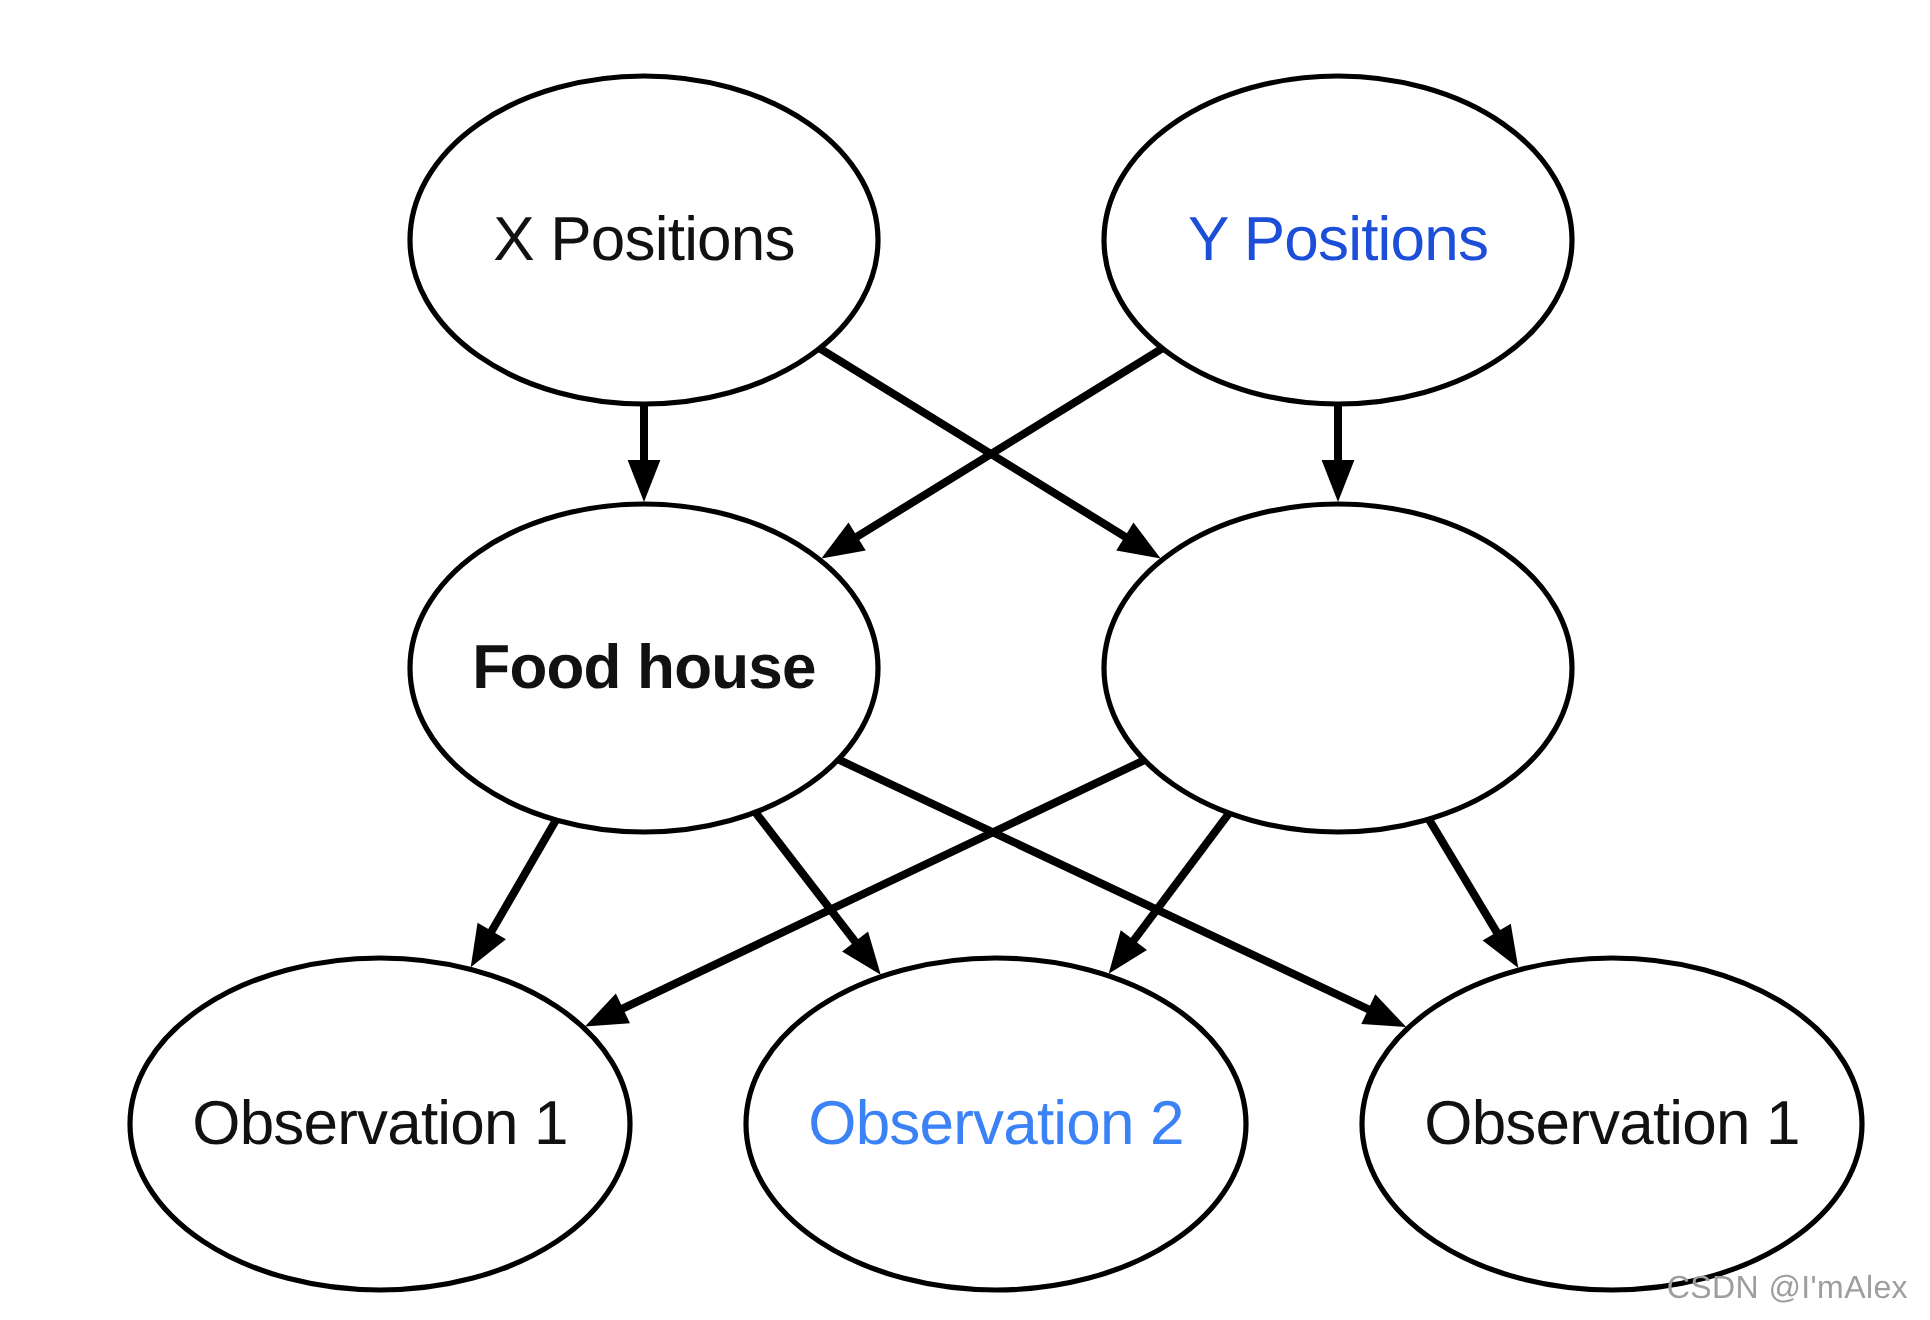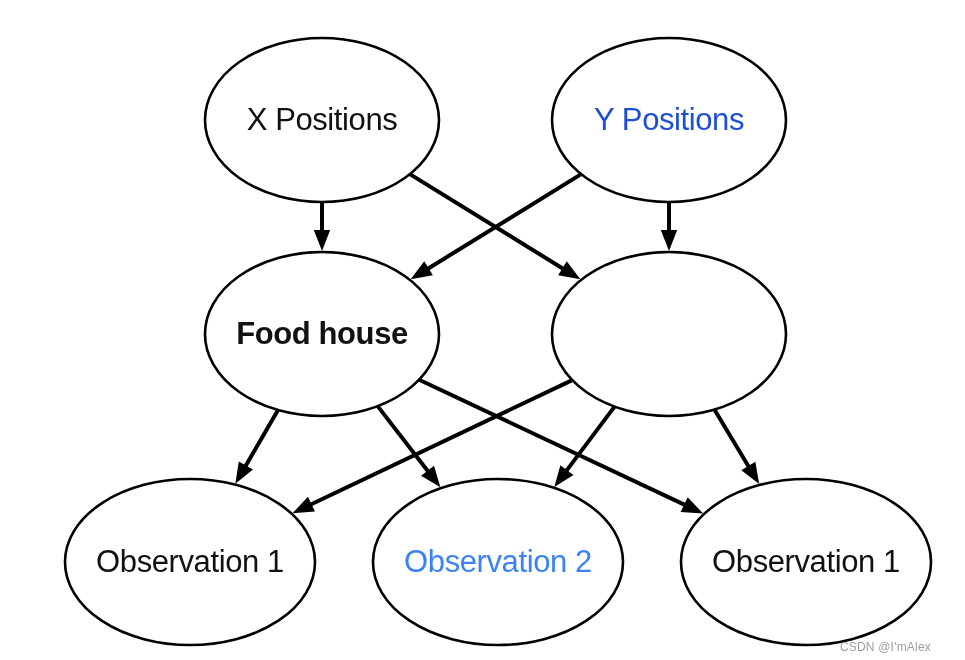--- a/index.html
+++ b/index.html
@@ -26,23 +26,23 @@
     font-size: 31px;
     font-weight: 400;
     letter-spacing: -0.4px;
     color: #111111;
     white-space: nowrap;
     text-align: center;
     pointer-events: none;
   }
   .watermark {
     position: absolute;
-    right: 34px;
+    right: 11px;
     bottom: 6px;
-    font-size: 12px;
+    font-size: 16px;
     letter-spacing: 0.2px;
     color: #9e9e9e;
     white-space: nowrap;
   }
 </style>
 </head>
 <body>
 
 <div class="stage">
   <svg id="diagram-svg" width="965" height="660" viewBox="0 0 965 660">

